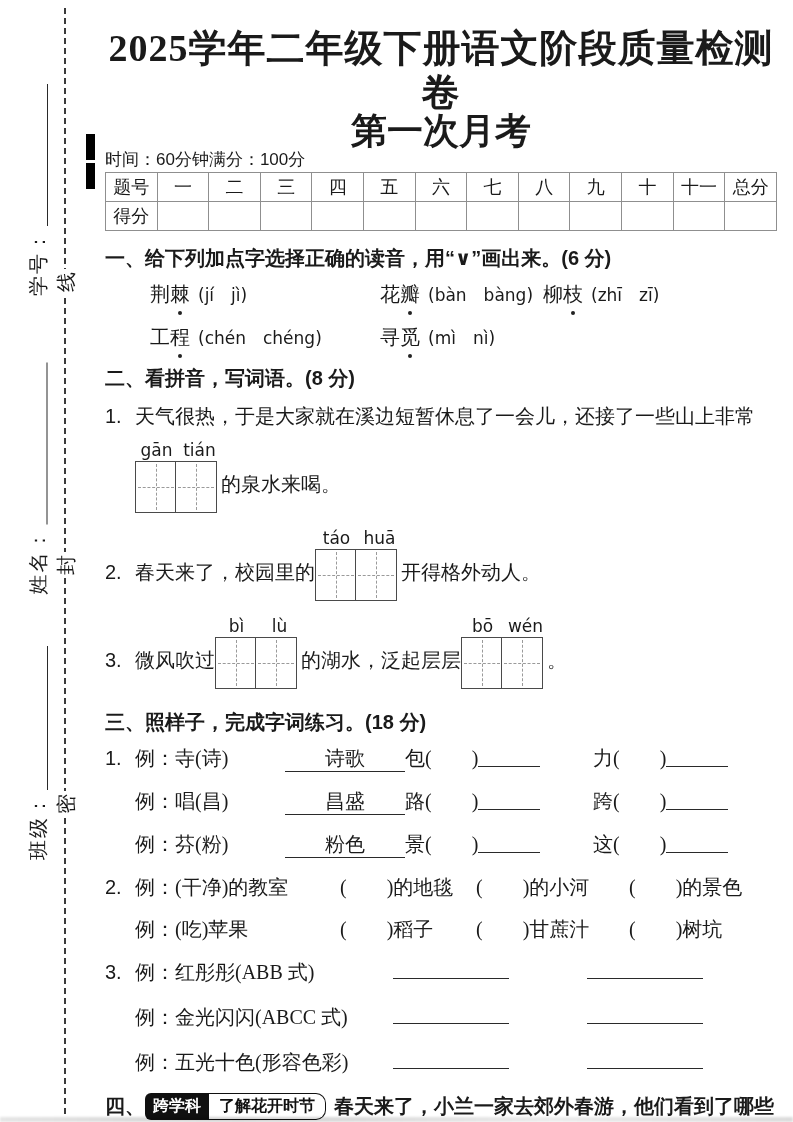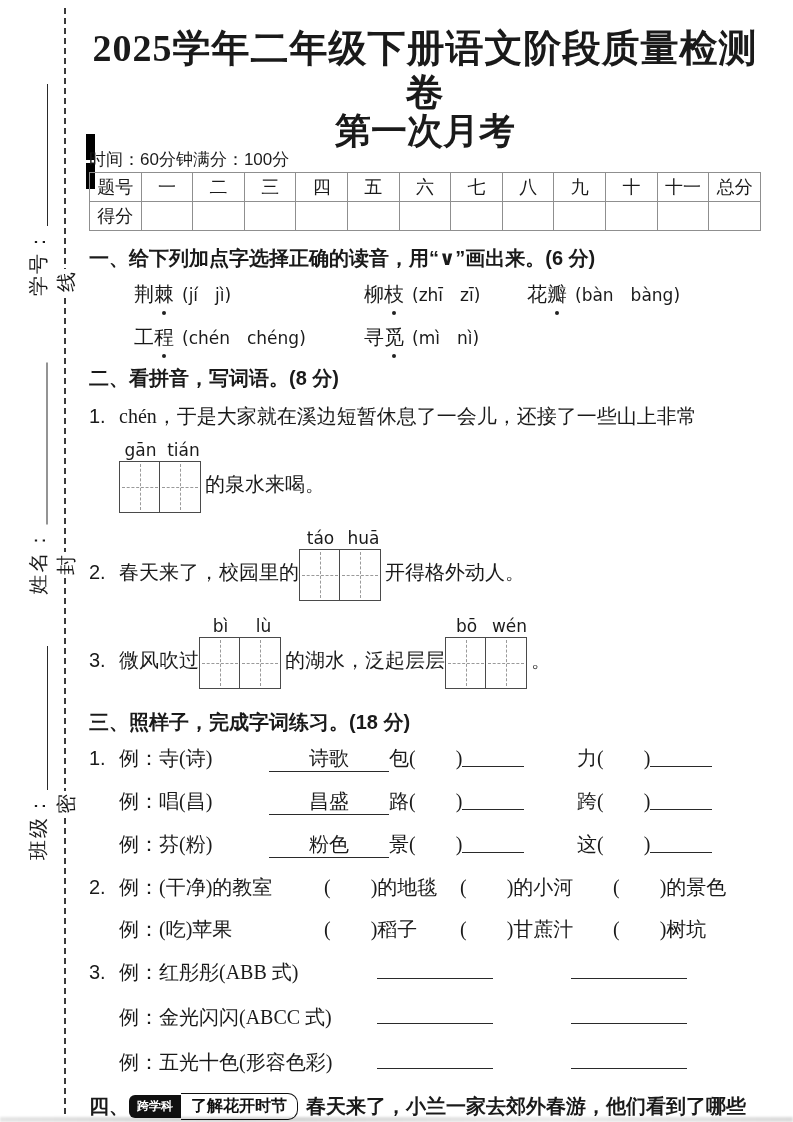--- a/index.html
+++ b/index.html
@@ -18,21 +18,21 @@
   .mg-class{width:220px;left:-72px;top:737px;}
   .mg-class .m-line{width:144px;}
   .seal-char{position:absolute;left:53px;width:26px;height:26px;line-height:26px;text-align:center;transform:rotate(-90deg);background:#fff;font-size:20px;}
   .sc-1{top:269px;} .sc-2{top:552px;} .sc-3{top:791px;}
   
   .regmark{position:absolute;left:86px;width:9px;height:26px;background:#000;}
   .rm-1{top:134px;} .rm-2{top:163px;}
   .artifact-bottom{position:absolute;left:0;right:0;bottom:0;height:5px;
     background:linear-gradient(to right,rgba(0,0,0,.10),rgba(0,0,0,.18) 30%,rgba(0,0,0,.08) 70%,rgba(0,0,0,.14));filter:blur(1px);}
   
-  .content{position:absolute;left:89px;top:0;width:672px;}
+  .content{position:absolute;left:105px;top:0;width:672px;}
   .title{margin:26px 0 0 0;text-align:center;font-size:38px;line-height:44px;font-weight:900;letter-spacing:1px;font-family:"Liberation Serif","DejaVu Serif",serif;}
   .subtitle{text-align:center;font-size:36px;line-height:34px;font-weight:bold;}
   .time-info{text-align:left;font-size:17px;line-height:20px;margin:2px 2px 2px 0;font-family:"Liberation Sans","DejaVu Sans",sans-serif;}
   
   table.score{width:100%;border-collapse:collapse;table-layout:fixed;font-size:18px;}
   table.score td{border:1px solid #8f8f8f;height:28px;text-align:center;padding:0;}
   
   .sec-head{font-weight:bold;font-size:20px;line-height:26px;margin:14px 0 10px 0;font-family:"Liberation Sans","DejaVu Sans",sans-serif;}
   
   .s1-grid{display:grid;grid-template-columns:230px 163px auto;row-gap:16px;padding-left:45px;font-size:20px;margin-bottom:14px;}
@@ -58,21 +58,21 @@
   .num-cell{font-family:"Liberation Sans","DejaVu Sans",sans-serif;}
   .ans{display:inline-block;min-width:92px;text-align:center;border-bottom:1.4px solid #2a2a2a;padding:0 4px;}
   .blank-u{display:inline-block;width:62px;border-bottom:1.4px solid #2a2a2a;height:1em;vertical-align:-2px;}
   .p2-row{display:grid;grid-template-columns:30px 205px 136px 153px auto;align-items:baseline;font-size:20px;line-height:26px;margin-bottom:16px;}
   .p3-row{display:flex;align-items:baseline;font-size:20px;line-height:26px;margin-bottom:18px;}
   .p3-label{width:258px;flex:0 0 auto;}
   .u-long{display:inline-block;width:116px;border-bottom:1.6px solid #2a2a2a;height:1em;}
   .u-gap{width:78px;flex:0 0 auto;}
   
   .s4-line{display:flex;align-items:center;font-size:20px;font-weight:bold;font-family:"Liberation Sans","DejaVu Sans",sans-serif;margin-top:6px;}
-  .badge-dark{background:#101010;color:#fff;font-size:12px;padding:3px 8px;border-radius:6px 0 0 6px;flex:0 0 auto;}
+  .badge-dark{background:#101010;color:#fff;font-size:16px;padding:3px 8px;border-radius:6px 0 0 6px;flex:0 0 auto;}
   .badge-light{background:#fff;color:#101010;font-size:16px;padding:2px 10px;border:1.6px solid #101010;border-left:none;border-radius:0 10px 10px 0;flex:0 0 auto;margin-right:8px;}
   
   .footer{position:absolute;left:0;width:100%;top:1126px;text-align:center;font-size:16px;color:#222;}
 </style>
 </head>
 <body>
 
 <div class="page">
 
   <div class="seal-line"></div>
@@ -132,38 +132,38 @@
       </tr>
     </tbody>
       </table>
 
     <div class="sec-head">一、给下列加点字选择正确的读音，用“∨”画出来。(6 分)</div>
     <div class="s1-grid">
       <div class="s1-item">
         <span class="ch">荆</span><span class="ch dotted">棘</span><span class="pinyin">(jí　jì)</span>
       </div>
       <div class="s1-item">
+        <span class="ch">花</span><span class="ch dotted">瓣</span><span class="pinyin">(bàn　bàng)</span>
+      </div>
+      <div class="s1-item">
         <span class="ch">柳</span><span class="ch dotted">枝</span><span class="pinyin">(zhī　zī)</span>
-      </div>
-      <div class="s1-item">
-        <span class="ch">花</span><span class="ch dotted">瓣</span><span class="pinyin">(bàn　bàng)</span>
       </div>
       <div class="s1-item">
         <span class="ch">工</span><span class="ch dotted">程</span><span class="pinyin">(chén　chéng)</span>
       </div>
       <div class="s1-item">
         <span class="ch">寻</span><span class="ch dotted">觅</span><span class="pinyin">(mì　nì)</span>
       </div>
     </div>
 
     <div class="sec-head">二、看拼音，写词语。(8 分)</div>
 
     <div class="s2-textline">
       <span class="s2-num">1.</span>
-      <span>chén，于是大家就在溪边短暂休息了一会儿，还接了一些山上非常</span>
+      <span>天气很热，于是大家就在溪边短暂休息了一会儿，还接了一些山上非常</span>
     </div>
     <div class="s2-line mt8" style="padding-left:30px;">
       <span class="tzg-group">
         <span class="pin-row">
             <span class="pin">gān</span>
             <span class="pin">tián</span>
           </span>
         <span class="box-row">
             <span class="tzg"></span>
             <span class="tzg"></span>

